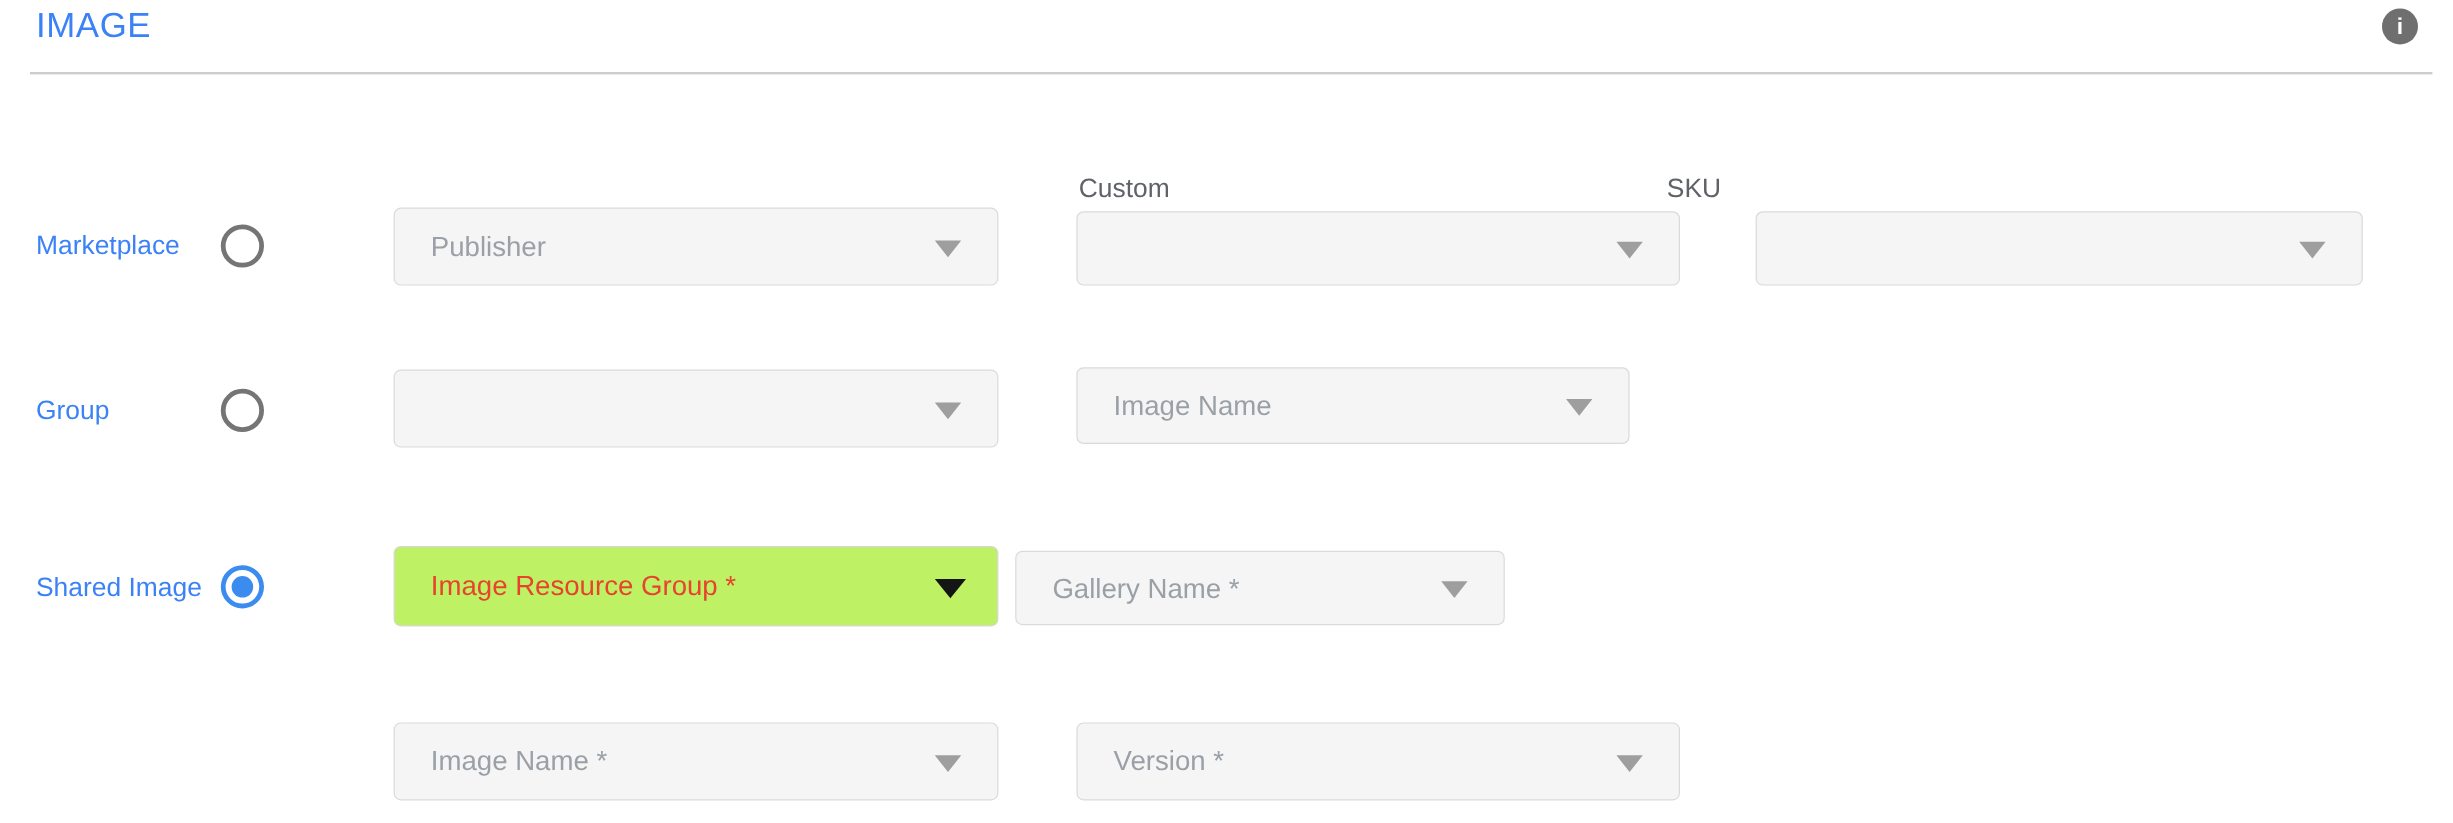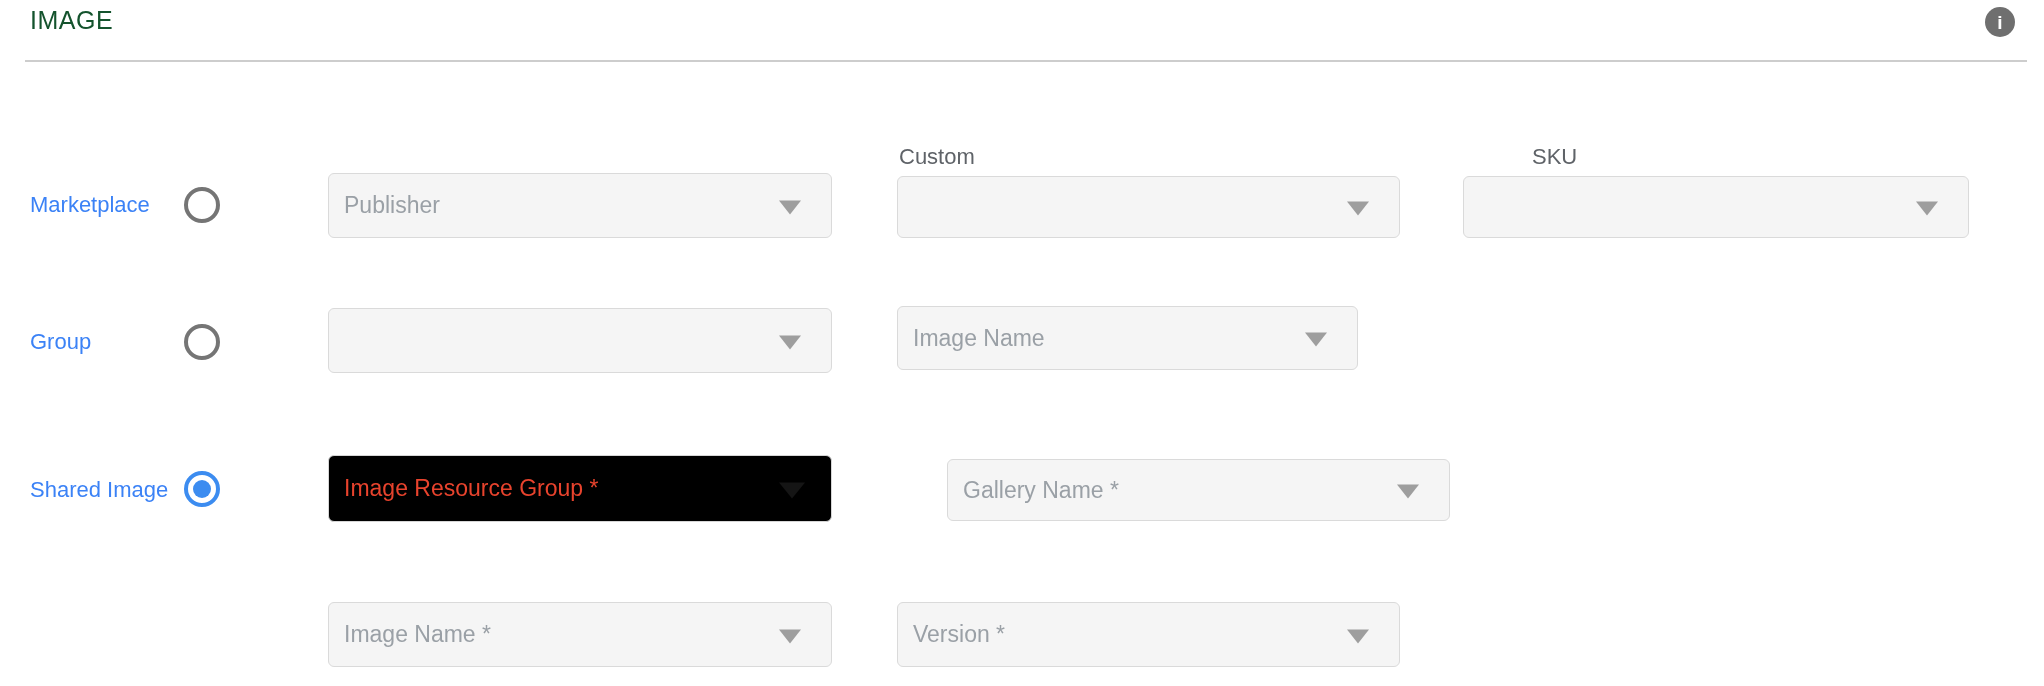--- a/index.html
+++ b/index.html
@@ -2,21 +2,21 @@
 <html style="--accent-blue: #3c8cf0; --required-red: #e8432d; --placeholder-gray: #9aa0a6;"><head>
 <meta charset="utf-8">
 <style>
   * { margin:0; padding:0; box-sizing:border-box; }
   html,body { width:2044px; height:686px; background:#ffffff;
               font-family:"Liberation Sans", sans-serif; }
   .stage { position:relative; width:2044px; height:686px; background:#fff; overflow:hidden; }
 
   .page-title{
     position:absolute; left:30px; top:6px;
-    font-size:25px; font-weight:400; letter-spacing:0.5px; color:#14532d;
+    font-size:29px; font-weight:400; letter-spacing:0.5px; color:#3b82f6;
   }
   .info-btn{
     position:absolute; left:1985px; top:7px; width:30px; height:30px;
     border-radius:50%; background:#6f6f6f; display:flex; align-items:center; justify-content:center;
     cursor:pointer;
   }
   .info-btn span{ color:#ffffff; font-weight:bold; font-size:19px; line-height:1; }
   .divider{ position:absolute; left:25px; top:60px; width:2002px; height:2px; background:#cdcdcd; }
 
   .opt-label{
@@ -28,30 +28,30 @@
     border:4px solid #757575; background:#fff; cursor:pointer;
   }
   .radio.selected{ border-color:var(--accent-blue); }
   .radio.selected::after{
     content:""; position:absolute; left:50%; top:50%; transform:translate(-50%,-50%);
     width:18px; height:18px; border-radius:50%; background:var(--accent-blue);
   }
 
   .dd{
     position:absolute; background:#f5f5f5; border:1px solid #dadada; border-radius:6px;
-    display:flex; align-items:center; padding-left:15px; cursor:pointer;
+    display:flex; align-items:center; padding-left:30px; cursor:pointer;
   }
   .dd .ph{ font-size:23px; color:var(--placeholder-gray); }
   .dd .arrow{
     position:absolute; right:30px; top:50%; transform:translateY(-40%);
     width:0; height:0;
     border-left:11px solid transparent; border-right:11px solid transparent;
     border-top:14px solid #9e9e9e;
   }
-  .dd.active{ background:#000000; border-color:#d6d6d6; }
+  .dd.active{ background:#bef264; border-color:#d6d6d6; }
   .dd.active .ph{ color:var(--required-red); }
   .dd.active .arrow{
     right:26px;
     border-left:13px solid transparent; border-right:13px solid transparent;
     border-top:16px solid #151515;
   }
 
   .field-label{
     position:absolute; font-size:22px; color:#5f6368;
   }
@@ -79,38 +79,38 @@
   <div class="dd" style="left:328px; top:173px; width:504px; height:65px">
     <span class="ph">Publisher</span>
     <span class="arrow"></span>
   </div>
 
   <div class="field-label" style="left:899px; top:144px">Custom</div>
   <div class="dd" style="left:897px; top:176px; width:503px; height:62px">
     <span class="arrow"></span>
   </div>
 
-  <div class="field-label" style="left:1532px; top:144px">SKU</div>
+  <div class="field-label" style="left:1389px; top:144px">SKU</div>
   <div class="dd" style="left:1463px; top:176px; width:506px; height:62px">
     <span class="arrow"></span>
   </div>
 
   <div class="dd" style="left:328px; top:308px; width:504px; height:65px">
     <span class="arrow"></span>
   </div>
   <div class="dd" style="left:897px; top:306px; width:461px; height:64px">
     <span class="ph">Image Name</span>
     <span class="arrow"></span>
   </div>
 
   <div class="dd active" style="left:328px; top:455px; width:504px; height:67px">
     <span class="ph">Image Resource Group *</span>
     <span class="arrow"></span>
   </div>
-  <div class="dd" style="left:947px; top:459px; width:503px; height:62px">
+  <div class="dd" style="left:846px; top:459px; width:408px; height:62px">
     <span class="ph">Gallery Name *</span>
     <span class="arrow"></span>
   </div>
 
   <div class="dd" style="left:897px; top:602px; width:503px; height:65px">
     <span class="ph">Version *</span>
     <span class="arrow"></span>
   </div>
   <div class="dd" style="left:328px; top:602px; width:504px; height:65px">
     <span class="ph">Image Name *</span>

